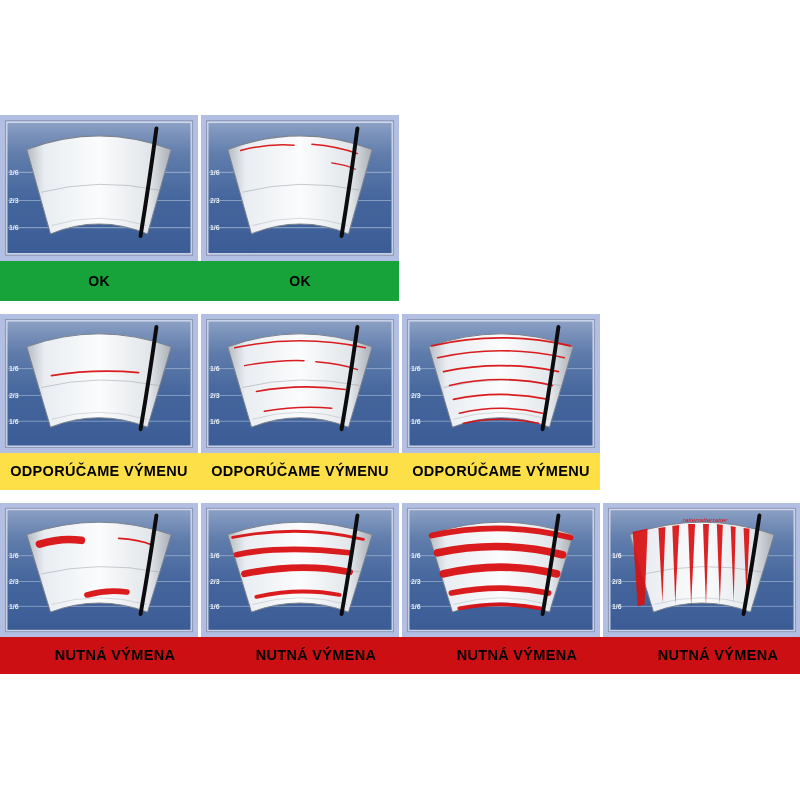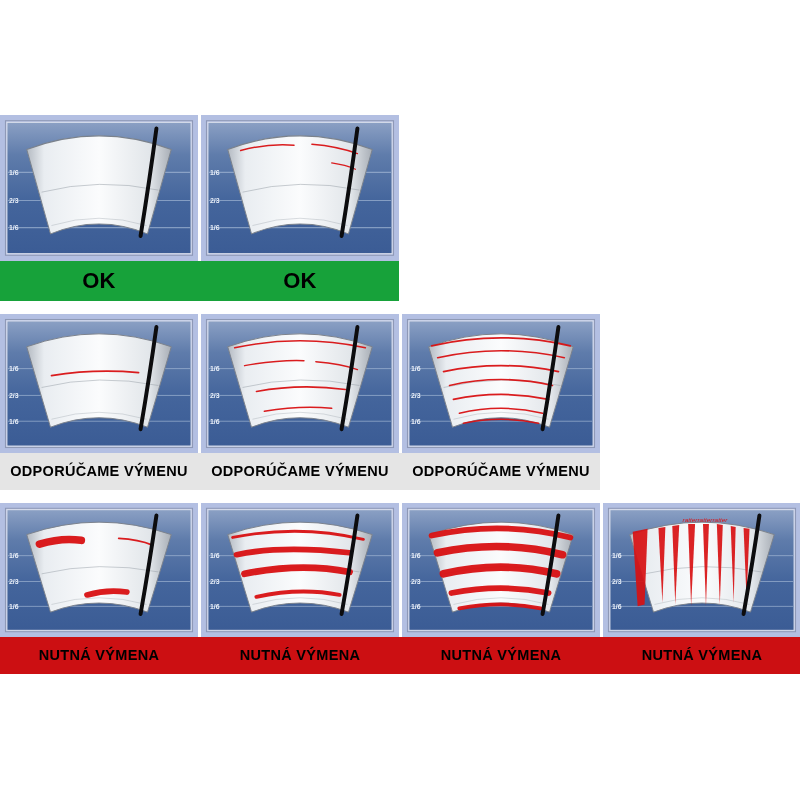--- a/index.html
+++ b/index.html
@@ -12,26 +12,26 @@
   .row { margin-bottom:13px;border-radius:22px; }
   .cells { display:grid; gap:3px; }
   .cell { background:#b3bfe2; }
   .cell svg { display:block; width:100%; height:100%; }
   .row-0 .cell { height:146px; }
   .row-1 .cell { height:139px; }
   .row-2 .cell { height:134px; }
   .bar { display:grid; gap:3px; align-items:center; }
   .row-0 .bar { height:40px; }
   .row-1 .bar { height:37px; }
-  .row-2 .bar { height:37px; }
+  .row-2 .bar { height:37px;padding-left:16px; }
   .bar-label {
     text-align:center; font-weight:bold; color:#000;
     letter-spacing:0.3px; line-height:1;
   }
-  .row-0 .bar-label { font-size:22px; }
+  .row-0 .bar-label { font-size:14px; }
   .row-1 .bar-label, .row-2 .bar-label { font-size:14.5px; }
 </style>
 </head>
 <body>
 
 <svg width="0" height="0" style="position:absolute" aria-hidden="true">
   <defs>
     <linearGradient id="bgGrad" x1="0" y1="0" x2="0" y2="1">
       <stop offset="0" stop-color="#8ba0c4"></stop>
       <stop offset="0.25" stop-color="#5f7cab"></stop>
@@ -155,21 +155,21 @@
             <path d="M 36 44 Q 100 30 164 44" fill="none" stroke="#d81012" stroke-width="1.6" stroke-linecap="round" opacity="0.95"></path>
             <path d="M 42 58 Q 100 46 158 58" fill="none" stroke="#d81012" stroke-width="1.8" stroke-linecap="round" opacity="0.95"></path>
             <path d="M 48 72 Q 100 60 152 72" fill="none" stroke="#d81012" stroke-width="1.6" stroke-linecap="round" opacity="0.95"></path>
             <path d="M 52 86 Q 100 76 148 86" fill="none" stroke="#d81012" stroke-width="1.8" stroke-linecap="round" opacity="0.95"></path>
             <path d="M 58 100 Q 100 90 142 100" fill="none" stroke="#d81012" stroke-width="1.6" stroke-linecap="round" opacity="0.95"></path>
             <path d="M 62 110 Q 100 102 138 110" fill="none" stroke="#d81012" stroke-width="1.5" stroke-linecap="round" opacity="0.95"></path>
     <path d="M 158 13 Q 151 63 142 116" fill="none" stroke="#0c0c0e" stroke-width="4" stroke-linecap="round"></path>
   </svg>
         </div>
       </div>
-      <div class="bar" style="background: #e5e5e5; grid-template-columns: repeat(3, 198px);">
+      <div class="bar" style="background: #fde047; grid-template-columns: repeat(3, 198px);">
         <div class="bar-label">ODPORÚČAME VÝMENU</div>
         <div class="bar-label">ODPORÚČAME VÝMENU</div>
         <div class="bar-label">ODPORÚČAME VÝMENU</div>
       </div>
     </div>
     <div class="row row-2" style="width: 801px;">
       <div class="cells" style="grid-template-columns: repeat(4, 198px);">
         <div class="cell">
           <svg viewBox="0 0 200 140" preserveAspectRatio="none">
     <rect x="0" y="0" width="200" height="140" fill="#b3bfe2"></rect>

